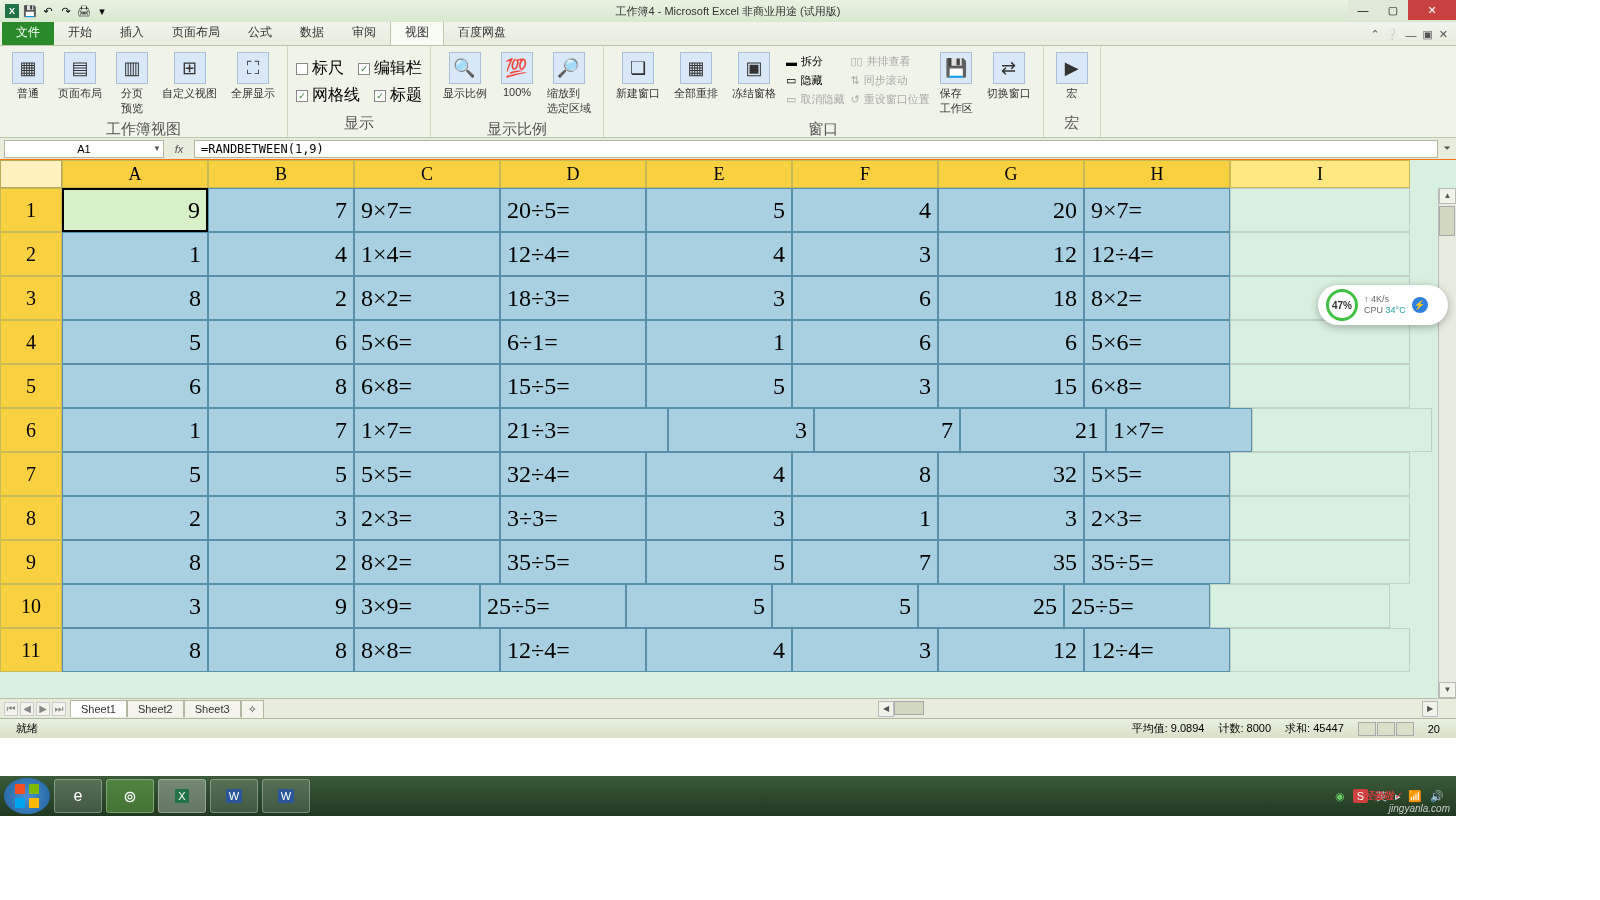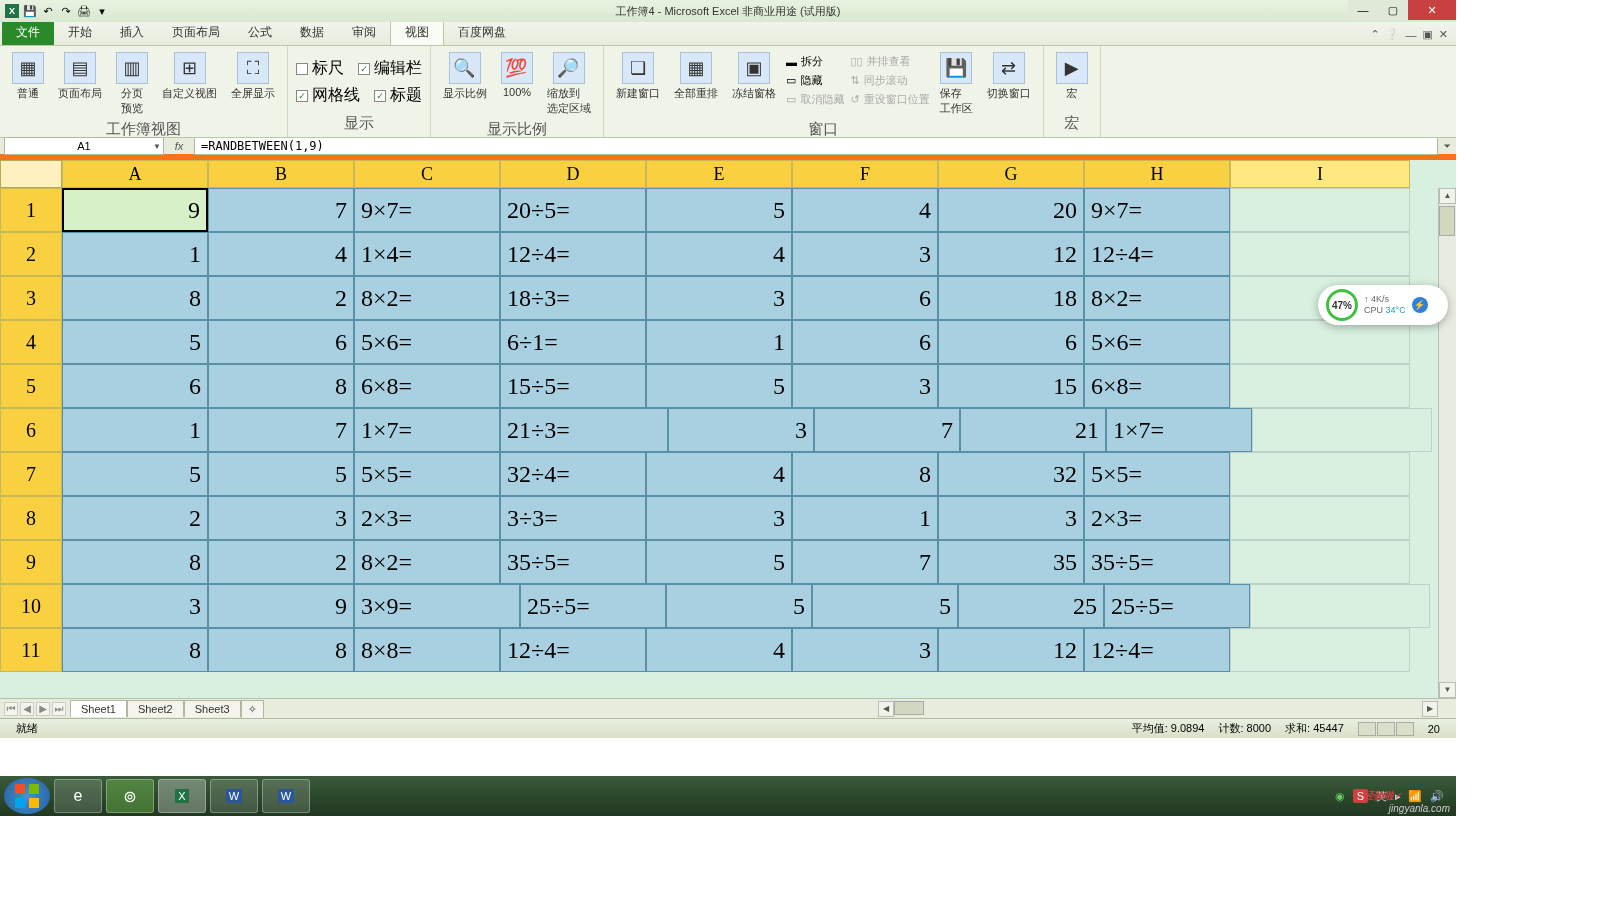--- a/index.html
+++ b/index.html
@@ -29,21 +29,21 @@
 .group-content { flex: 1; display: flex; align-items: flex-start; gap: 6px; }
 .group-label { text-align: center; font-size: 15px; color: #555; padding-top: 2px; }
 .big-btn { display: flex; flex-direction: column; align-items: center; gap: 2px; font-size: 11px; color: #333; padding: 2px 4px; }
 .big-btn .icon-large { width: 32px; height: 32px; background: #d8e8f8; border: 1px solid #a8c0d8; display: flex; align-items: center; justify-content: center; font-size: 18px; }
 .small-row { display: flex; flex-direction: column; gap: 4px; font-size: 11px; }
 .small-item { display: flex; align-items: center; gap: 4px; white-space: nowrap; }
 .chk { width: 12px; height: 12px; border: 1px solid #888; background: #fff; display: inline-flex; align-items: center; justify-content: center; font-size: 9px; color: #2a7a2a; }
 .chk.on::before { content: "✓"; }
 
 
-.namebox-row { height: 22px; background: #e8ecdc; border-bottom: 6px solid #f97316; display: flex; align-items: center; font-size: 11px; }
+.namebox-row { height: 22px; background: #e8ecdc; border-bottom: 1px solid #f97316; display: flex; align-items: center; font-size: 11px; }
 .namebox { width: 160px; background: #fff; border: 1px solid #b0b8a0; height: 18px; margin-left: 4px; display: flex; align-items: center; padding: 0 6px; justify-content: center; position: relative;}
 .namebox-dd { position: absolute; right: 2px; font-size: 8px; color: #555;}
 .fx-btn { width: 30px; text-align: center; font-style: italic; color: #555; }
 .formula-input { flex: 1; background: #fff; border: 1px solid #b0b8a0; height: 18px; padding: 0 6px; font-family: Consolas, monospace; font-size: 12px; display:flex; align-items:center;}
 .formula-expand { width: 18px; text-align: center; font-size: 9px; color: #555;}
 
 
 .grid-area { position: relative; height: 538px; background: #d8f0e0; }
 .corner-box { position: absolute; left: 0; top: 0; width: 62px; height: 28px; background: #fff0c0; border: 1px solid #b8a858; z-index: 3;}
 .col-headers { position: absolute; left: 62px; top: 0; height: 28px; display: flex; z-index: 2; }
@@ -386,21 +386,21 @@
         <div class="cell txt" style="width: 146px;">35÷5=</div>
         <div class="cell num" style="width: 146px;">5</div>
         <div class="cell num" style="width: 146px;">7</div>
         <div class="cell num" style="width: 146px;">35</div>
         <div class="cell txt" style="width: 146px;">35÷5=</div>
         <div class="cell extra" style="width: 180px;"></div>
       </div>
       <div class="cell-row">
         <div class="cell num" style="width: 146px;">3</div>
         <div class="cell num" style="width: 146px;">9</div>
-        <div class="cell txt" style="width: 166px;">3×9=</div>
+        <div class="cell txt" style="width: 126px;">3×9=</div>
         <div class="cell txt" style="width: 146px;">25÷5=</div>
         <div class="cell num" style="width: 146px;">5</div>
         <div class="cell num" style="width: 146px;">5</div>
         <div class="cell num" style="width: 146px;">25</div>
         <div class="cell txt" style="width: 146px;">25÷5=</div>
         <div class="cell extra" style="width: 180px;"></div>
       </div>
       <div class="cell-row">
         <div class="cell num" style="width: 146px;">8</div>
         <div class="cell num" style="width: 146px;">8</div>

